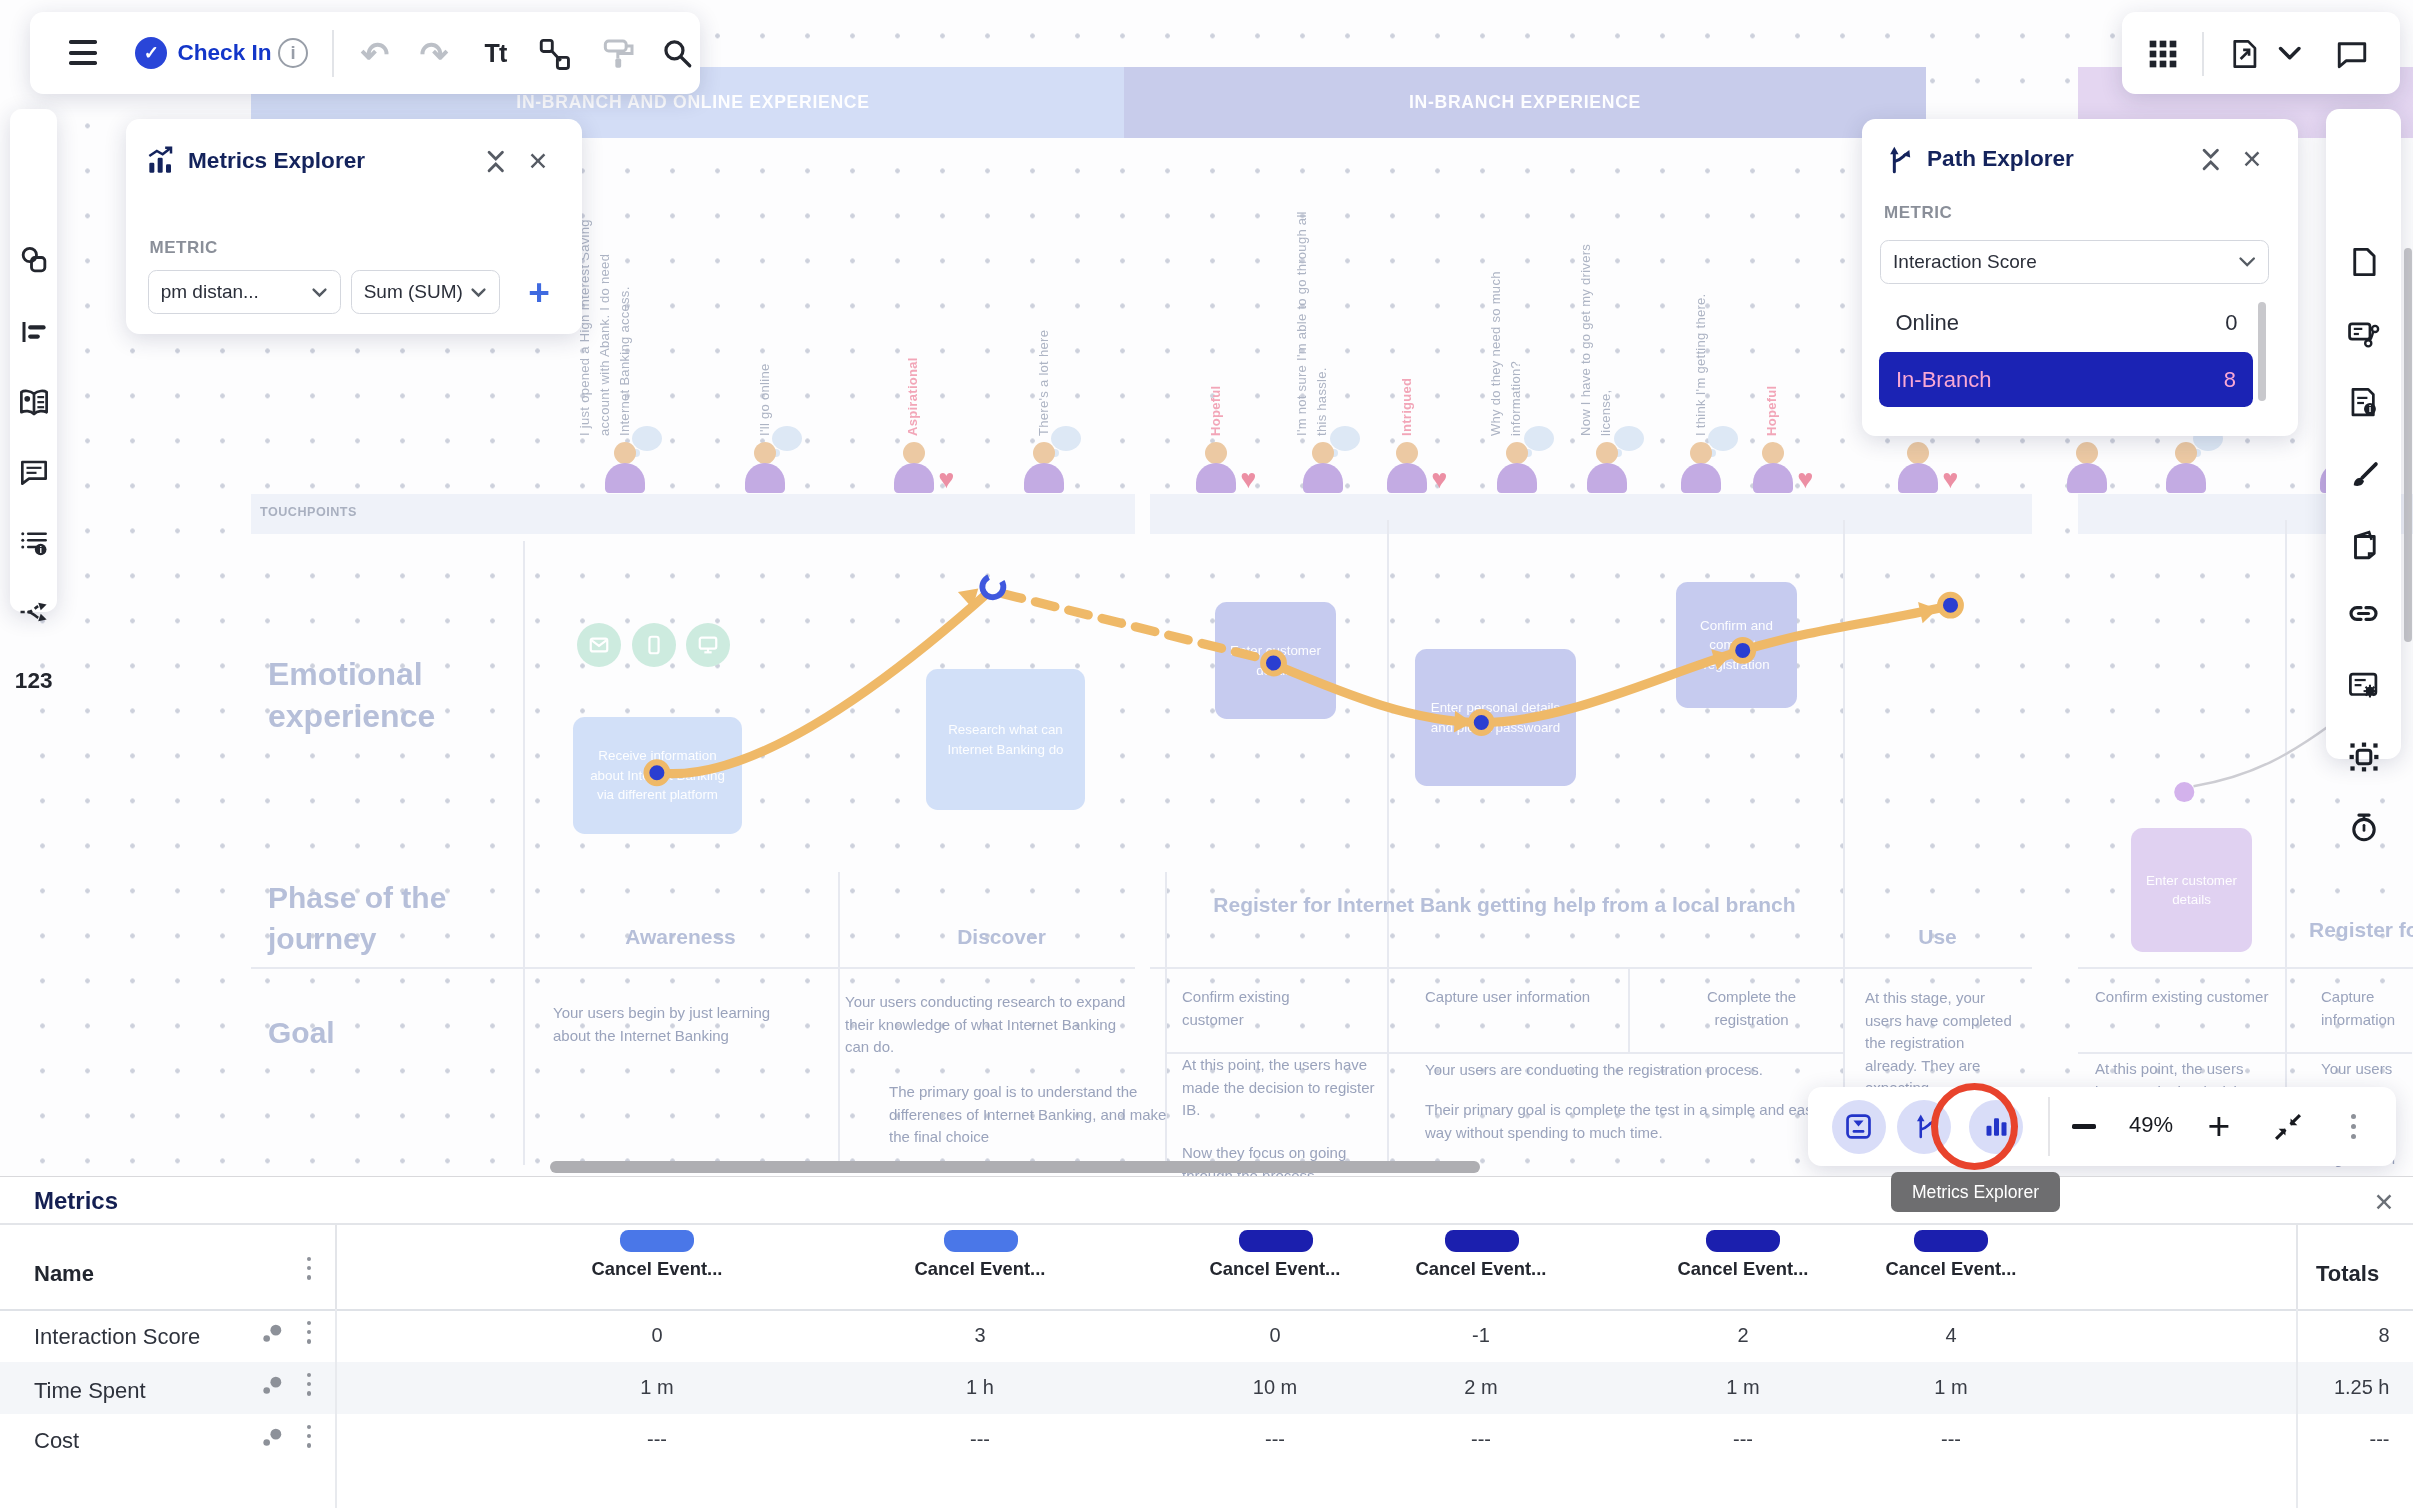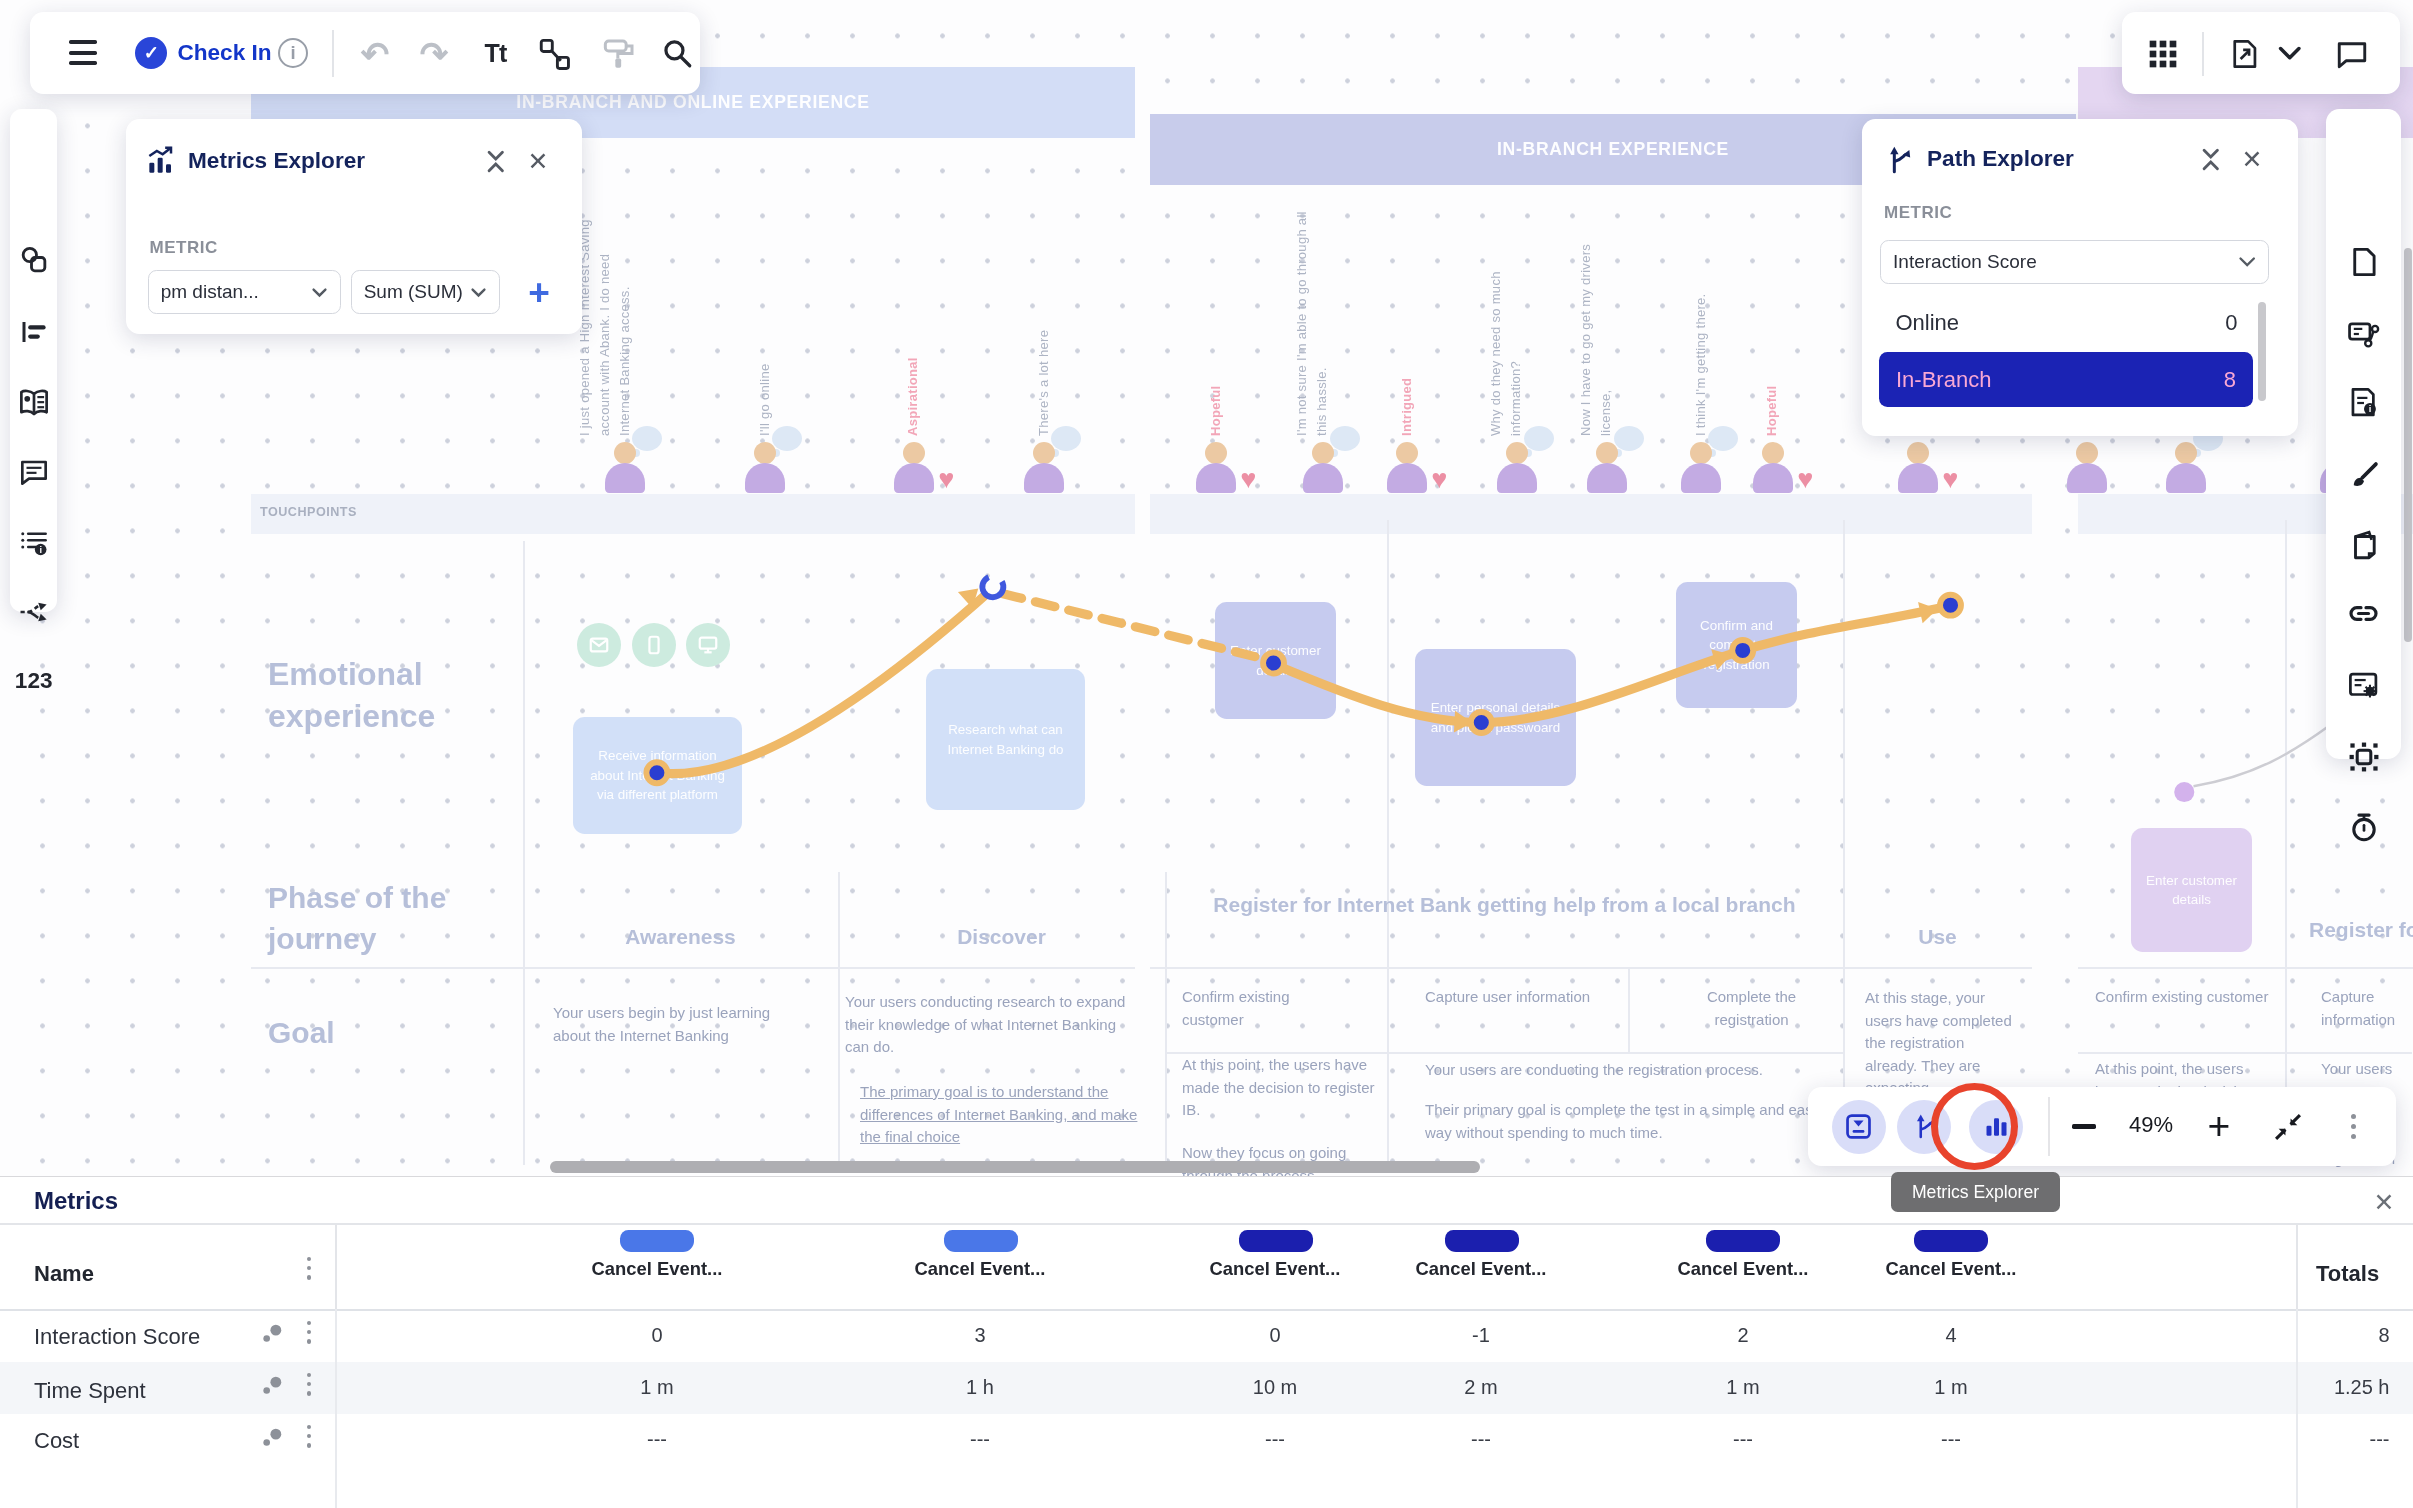--- a/index.html
+++ b/index.html
@@ -59,21 +59,21 @@
 <body>
 
 <div id="app">
 
   <div id="canvas">
     <div id="dots"></div>
 
     <div class="band" style="left:251px;width:884px;background:var(--band-blue);">
         <span>IN-BRANCH AND ONLINE EXPERIENCE</span>
       </div>
-    <div class="band" style="left:1150px;width:926px;background:var(--band-peri);margin-top:47px;">
+    <div class="band" style="left:1124px;width:802px;background:var(--band-peri);">
         <span>IN-BRANCH EXPERIENCE</span>
       </div>
     <div class="band" style="left:2078px;width:335px;background:var(--band-purple);"></div>
 
     <div class="quote" style="right:1778px;">I just opened a High Interest Saving account with Abank. I do need Internet Banking access.</div>
     <div class="quote" style="right:1638px;">I'll go online</div>
     <div class="quote pink" style="right:1490px;">Aspirational</div>
     <div class="quote" style="right:1359px;">There's a lot here</div>
     <div class="quote pink" style="right:1187px;">Hopeful</div>
     <div class="quote" style="right:1081px;">I'm not sure I'm able to go through all this hassle.</div>
@@ -236,21 +236,21 @@
     <div class="phase-h" style="left:2309px;width:105px;top:915px;white-space:nowrap;overflow:hidden;text-align:left;">Register for Internet Bank</div>
 
     <div class="sub-h" style="left:1182px;top:986px;width:168px;">Confirm existing customer</div>
     <div class="sub-h" style="left:1425px;top:986px;width:168px;">Capture user information</div>
     <div class="sub-h" style="left:1676px;top:986px;width:151px;text-align:center;">Complete the registration</div>
     <div class="sub-h" style="left:2095px;top:986px;width:176px;">Confirm existing customer</div>
     <div class="sub-h" style="left:2321px;top:986px;width:91px;overflow:hidden;height:72px;">Capture information</div>
 
     <div class="goal-t" style="left:553px;top:1002px;width:251px;">Your users begin by just learning about the Internet Banking</div>
     <div class="goal-t" style="left:845px;top:991px;width:285px;">Your users conducting research to expand their knowledge of what Internet Banking can do.</div>
-    <div class="goal-t" style="left:860px;top:1081px;width:302px;text-decoration:underline;">The primary goal is to understand the differences of Internet Banking, and make the final choice</div>
+    <div class="goal-t" style="left:889px;top:1081px;width:302px;">The primary goal is to understand the differences of Internet Banking, and make the final choice</div>
     <div class="goal-t" style="left:1182px;top:1054px;width:197px;">At this point, the users have made the decision to register IB.</div>
     <div class="goal-t" style="left:1182px;top:1142px;width:197px;">Now they focus on going through the process</div>
     <div class="goal-t" style="left:1425px;top:1059px;width:394px;">Your users are conducting the registration process.</div>
     <div class="goal-t" style="left:1425px;top:1099px;width:402px;">Their primary goal is complete the test in a simple and easy way without spending to much time.</div>
     <div class="goal-t" style="left:1865px;top:987px;width:147px;">At this stage, your users have completed the registration already. They are expecting</div>
     <div class="goal-t" style="left:2095px;top:1058px;width:180px;">At this point, the users have made the decision to register IB.</div>
     <div class="goal-t" style="left:2321px;top:1058px;width:91px;overflow:hidden;height:109px;">Your users are conducting the registration process.</div>
 
     <div class="scroll-h"></div>
   </div>

